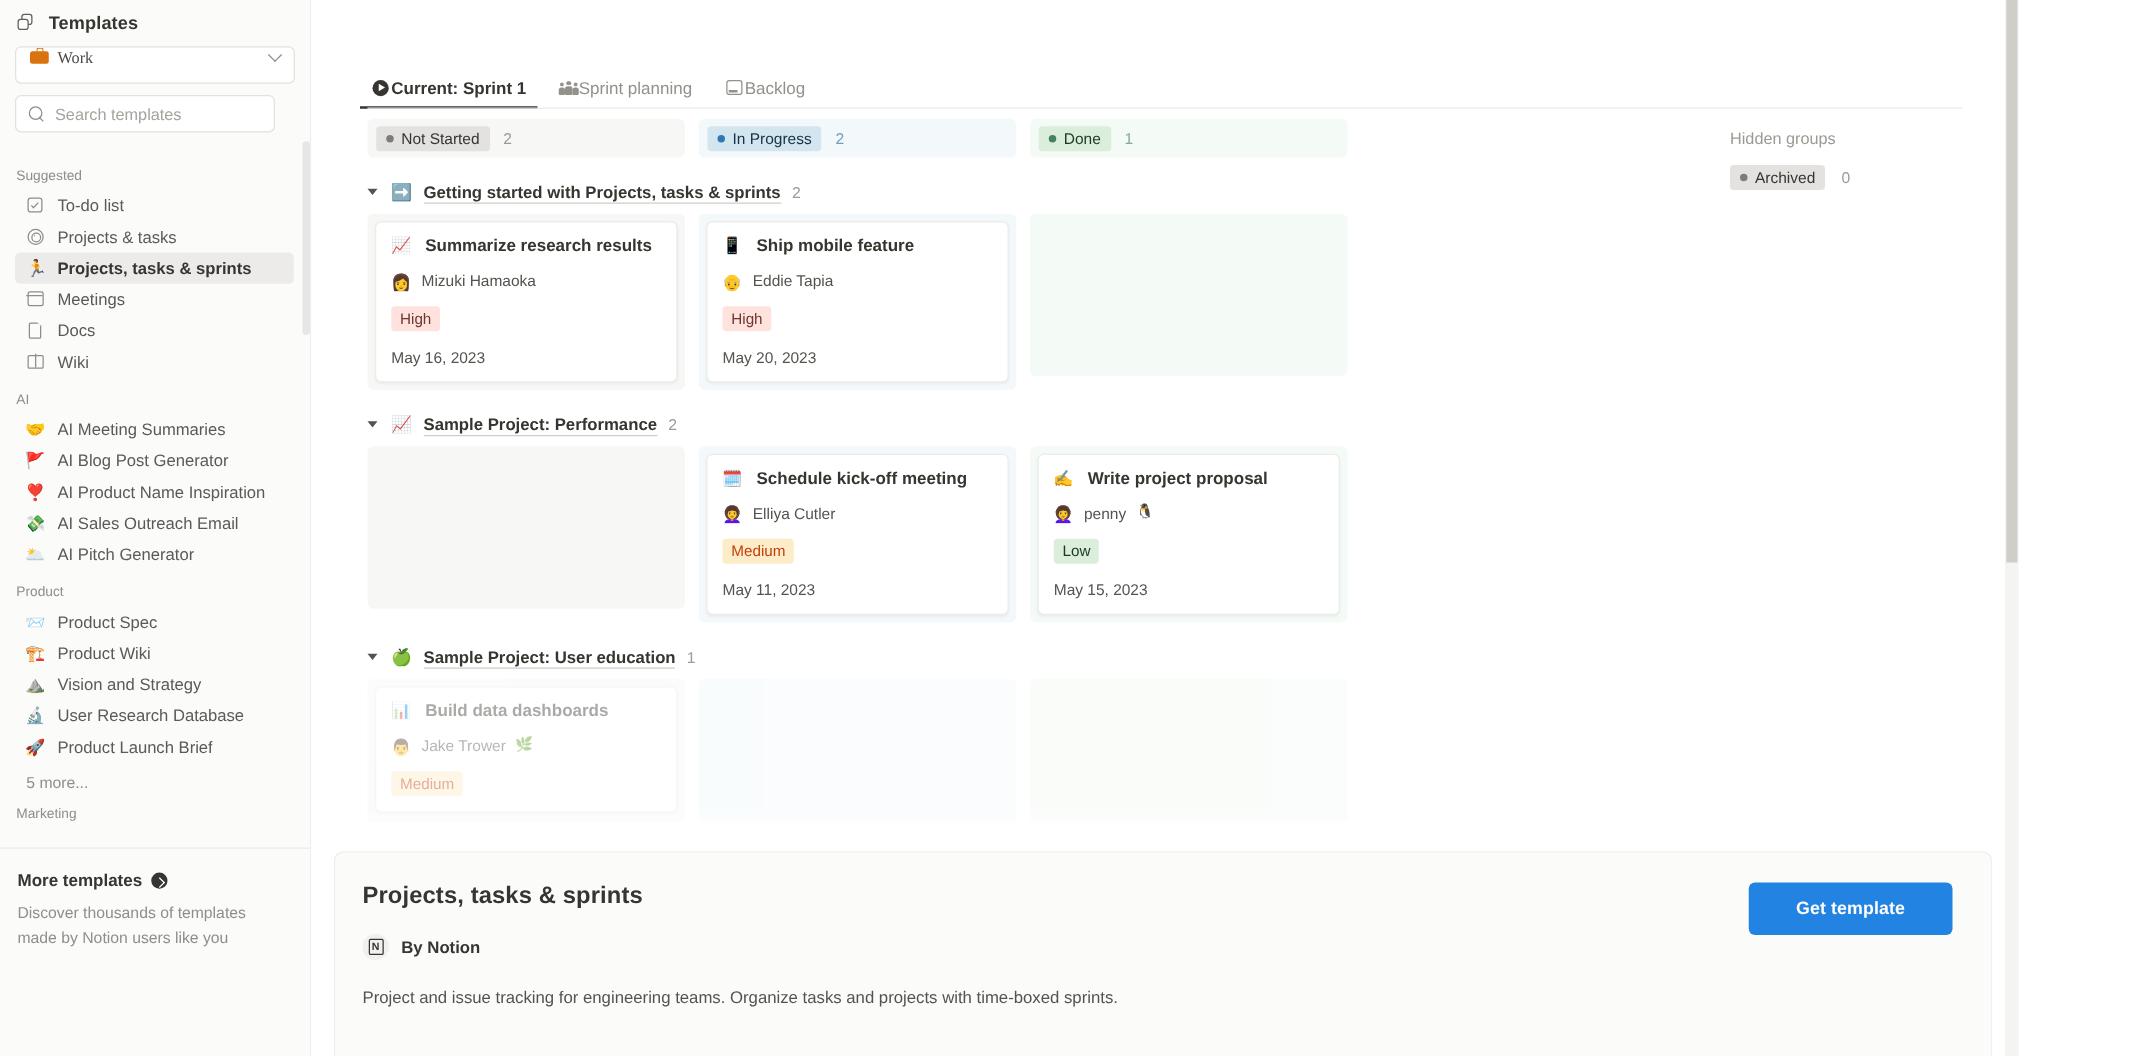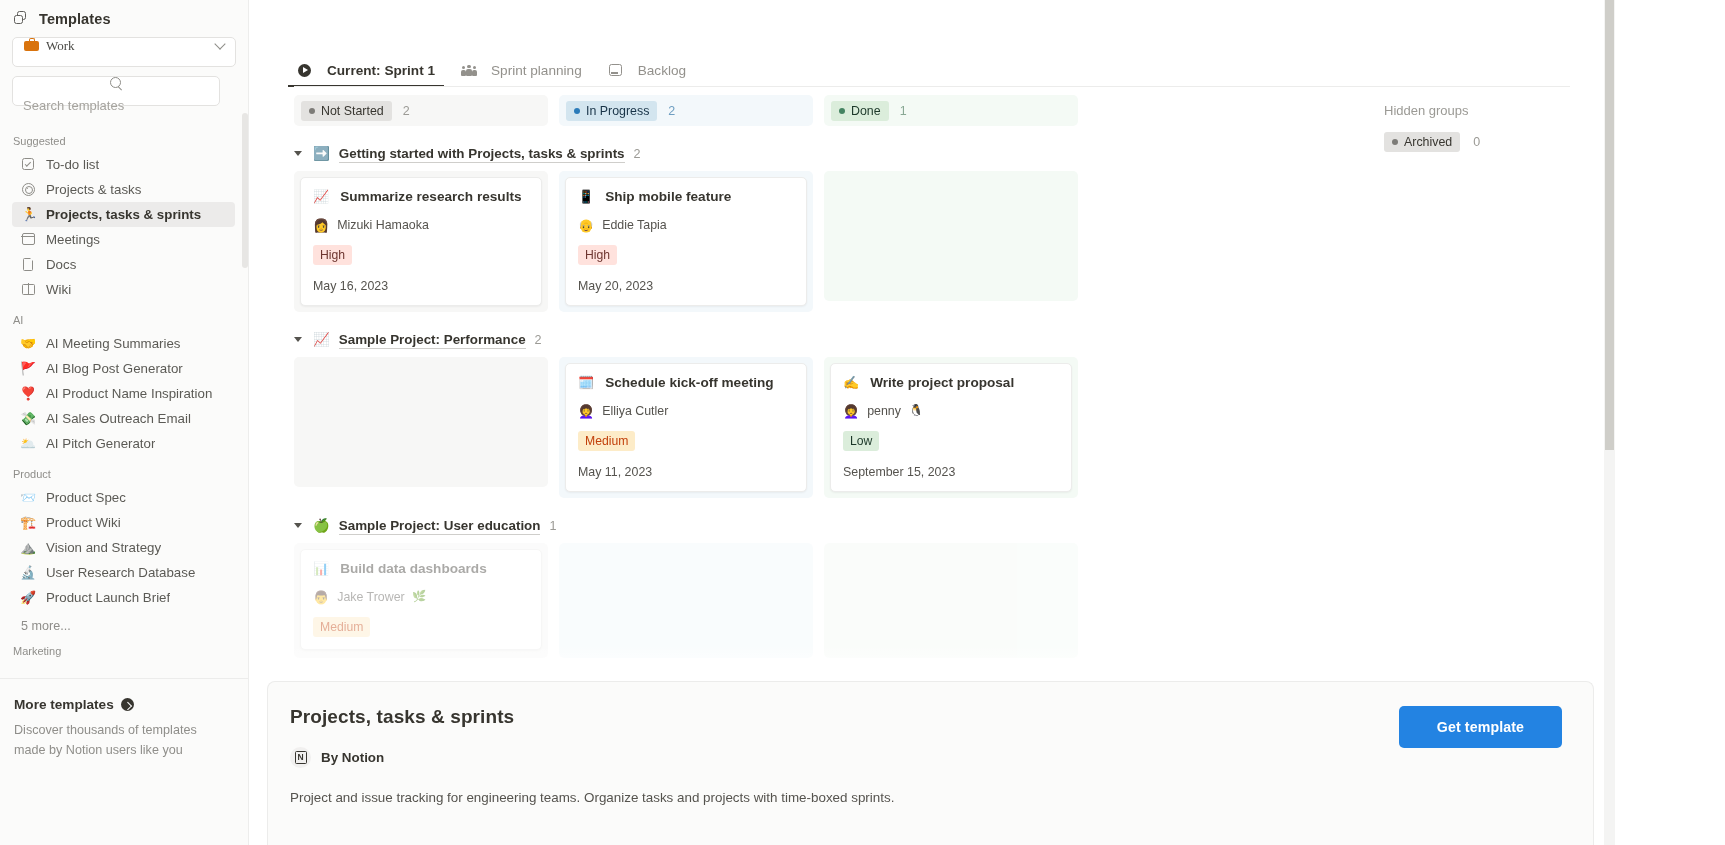--- a/index.html
+++ b/index.html
@@ -53,21 +53,20 @@
 
   .sb-search {
     margin: 9px 28px 0 12px;
     height: 30px;
     border: 1px solid #e3e2e0;
     border-radius: 5px;
     background: #fff;
     display: flex; align-items: center;
     padding: 0 9px 0 10px;
     gap: 8px;
-    flex-direction: column;
   }
   .sb-search input {
     border: none; outline: none; background: transparent;
     font-size: 13px; color: #37352f; width: 100%;
     font-family: "Liberation Sans", sans-serif;
   }
   .sb-search input::placeholder { color: #a5a39e; }
   .mag { width: 13px; height: 13px; position: relative; flex: 0 0 13px; }
   .mag::before { content: ""; position: absolute; left: 0; top: 0; width: 9px; height: 9px; border: 1.4px solid #8e8d88; border-radius: 50%; }
   .mag::after { content: ""; position: absolute; left: 8px; top: 8.5px; width: 4.5px; height: 1.4px; background: #8e8d88; transform: rotate(45deg); transform-origin: left center; }
@@ -129,21 +128,21 @@
   .arrow-badge::before { content: ""; position: absolute; left: 4px; top: 4.6px; width: 4.6px; height: 4.6px; border-right: 1.4px solid #fff; border-top: 1.4px solid #fff; transform: rotate(45deg); }
   .sb-footer .ft-desc { font-size: 12.6px; color: #8f8e8a; line-height: 1.62; margin-top: 8px; max-width: 205px; }
 
   .sb-scrollbar { position: absolute; left: 242px; top: 113px; width: 6px; height: 155px; background: #e7e6e4; border-radius: 3px; }
 
   
   .main { position: relative; flex: 1; height: 845px; background: #fff; overflow: hidden; }
   .board-wrap { position: absolute; left: 0; top: 0; right: 0; height: 690px; overflow: hidden; }
 
   .tabs { display: flex; align-items: flex-end; gap: 20px; padding: 54px 0 0 45px; height: 87px; }
-  .tab { display: flex; align-items: center; gap: 14px; padding: 0 3px 9px 3px; cursor: pointer; position: relative; }
+  .tab { display: flex; align-items: center; gap: 0; padding: 0 3px 9px 3px; cursor: pointer; position: relative; }
   .tab .lab { font-size: 13.6px; color: #93918c; white-space: nowrap; }
   .tab.active .lab { color: #37352f; font-weight: 600; }
   .tab.active::after { content: ""; position: absolute; left: -6px; right: -6px; bottom: 0; height: 2px; background: #37352f; }
   .tabs-rule { position: absolute; left: 45px; right: 45px; top: 86px; height: 1px; background: #ececeb; }
 
   .tb-icn { width: 16px; height: 14px; position: relative; flex: 0 0 16px; }
   .ic-play { position: absolute; left: 1px; top: 0px; width: 13px; height: 13px; border-radius: 50%; background: #37352f; }
   .ic-play::after { content: ""; position: absolute; left: 4.6px; top: 3.4px; border-style: solid; border-width: 3.2px 0 3.2px 5px; border-color: transparent transparent transparent #fff; }
   .ic-people { position: absolute; left: 0; top: 1px; width: 16px; height: 12px; }
   .ic-people span { position: absolute; background: #93918c; }
@@ -545,21 +544,21 @@
                 <div class="c-title">
                     <span class="ce">✍️</span>
                     <span class="ct">Write project proposal</span>
                   </div>
                 <div class="c-person">
                     <span class="pe">👩‍🦱</span>
                     <span class="pn">penny</span>
                     <span class="pflag">🐧</span>
                   </div>
                 <div class="c-prio"><span class="prio low">Low</span></div>
-                <div class="c-date">September 15, 2023</div>
+                <div class="c-date">May 15, 2023</div>
               </div>
             </div>
           </div>
         </div>
       </div>
 
       <div class="group">
         <div class="group-title">
           <span class="gt-tri"></span>
           <span class="gt-emoji">🍏</span>

